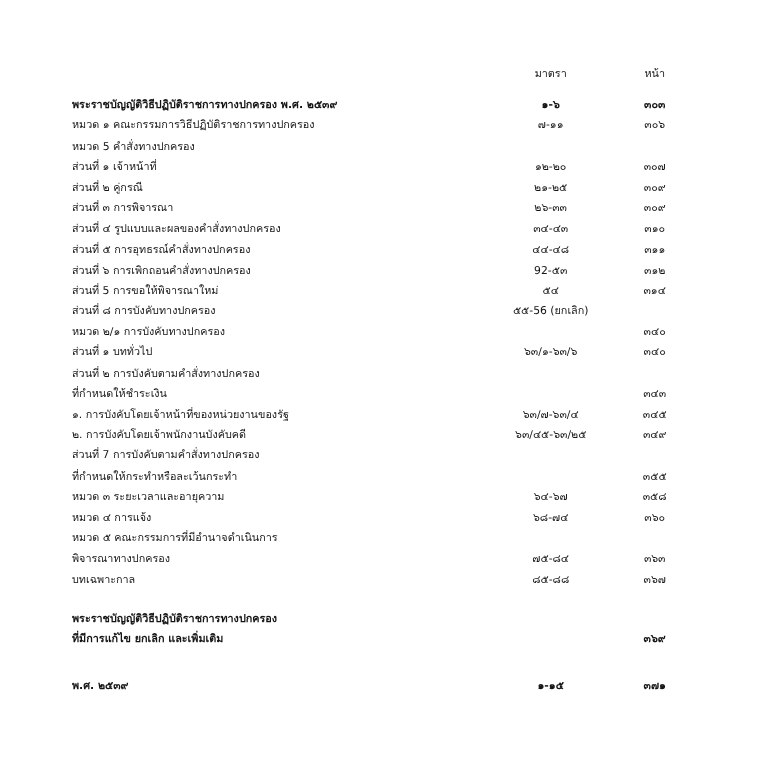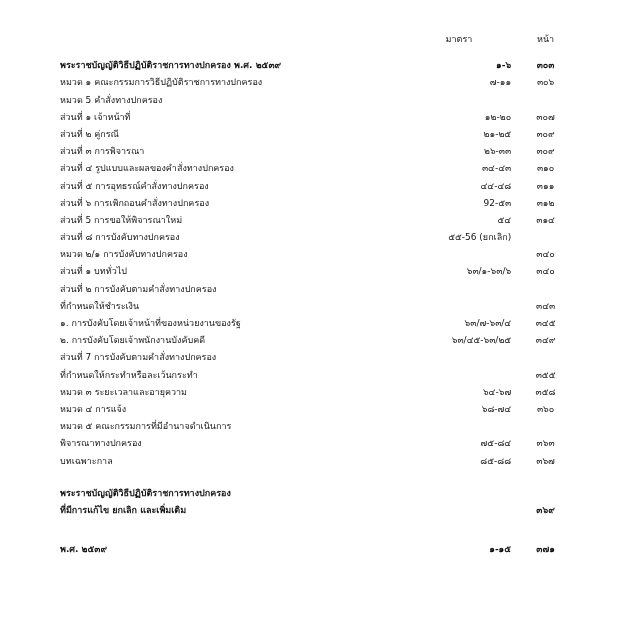--- a/index.html
+++ b/index.html
@@ -12,35 +12,35 @@
     background: #ffffff;
     font-family: "DejaVu Sans", "Liberation Sans", sans-serif;
     color: #141414;
     overflow: hidden;
   }
   .page {
     position: relative;
     width: 640px;
     height: 640px;
     box-sizing: border-box;
-    padding: 14px 60px 0 60px;
+    padding: 37px 60px 0 60px;
   }
   table.toc {
     width: 100%;
     border-collapse: collapse;
     table-layout: fixed;
   }
   table.toc td {
     vertical-align: bottom;
     padding: 0;
     line-height: 1.0;
     font-size: 9px;
   }
   .col-label { width: 272px; }
-  .col-sec   { width: 82px;  text-align: right; }
+  .col-sec   { width: 82px;  text-align: center; }
   .col-page  { width: 54px;  text-align: center; }
 
   tr.row td { height: 17.2px; }
 
   
   .lvl0 { padding-left: 0px; }
   .lvl1 { padding-left: 22px; }
   .lvl2 { padding-left: 48px; }
   .lvl3 { padding-left: 74px; }
   .lvl4 { padding-left: 96px; }

